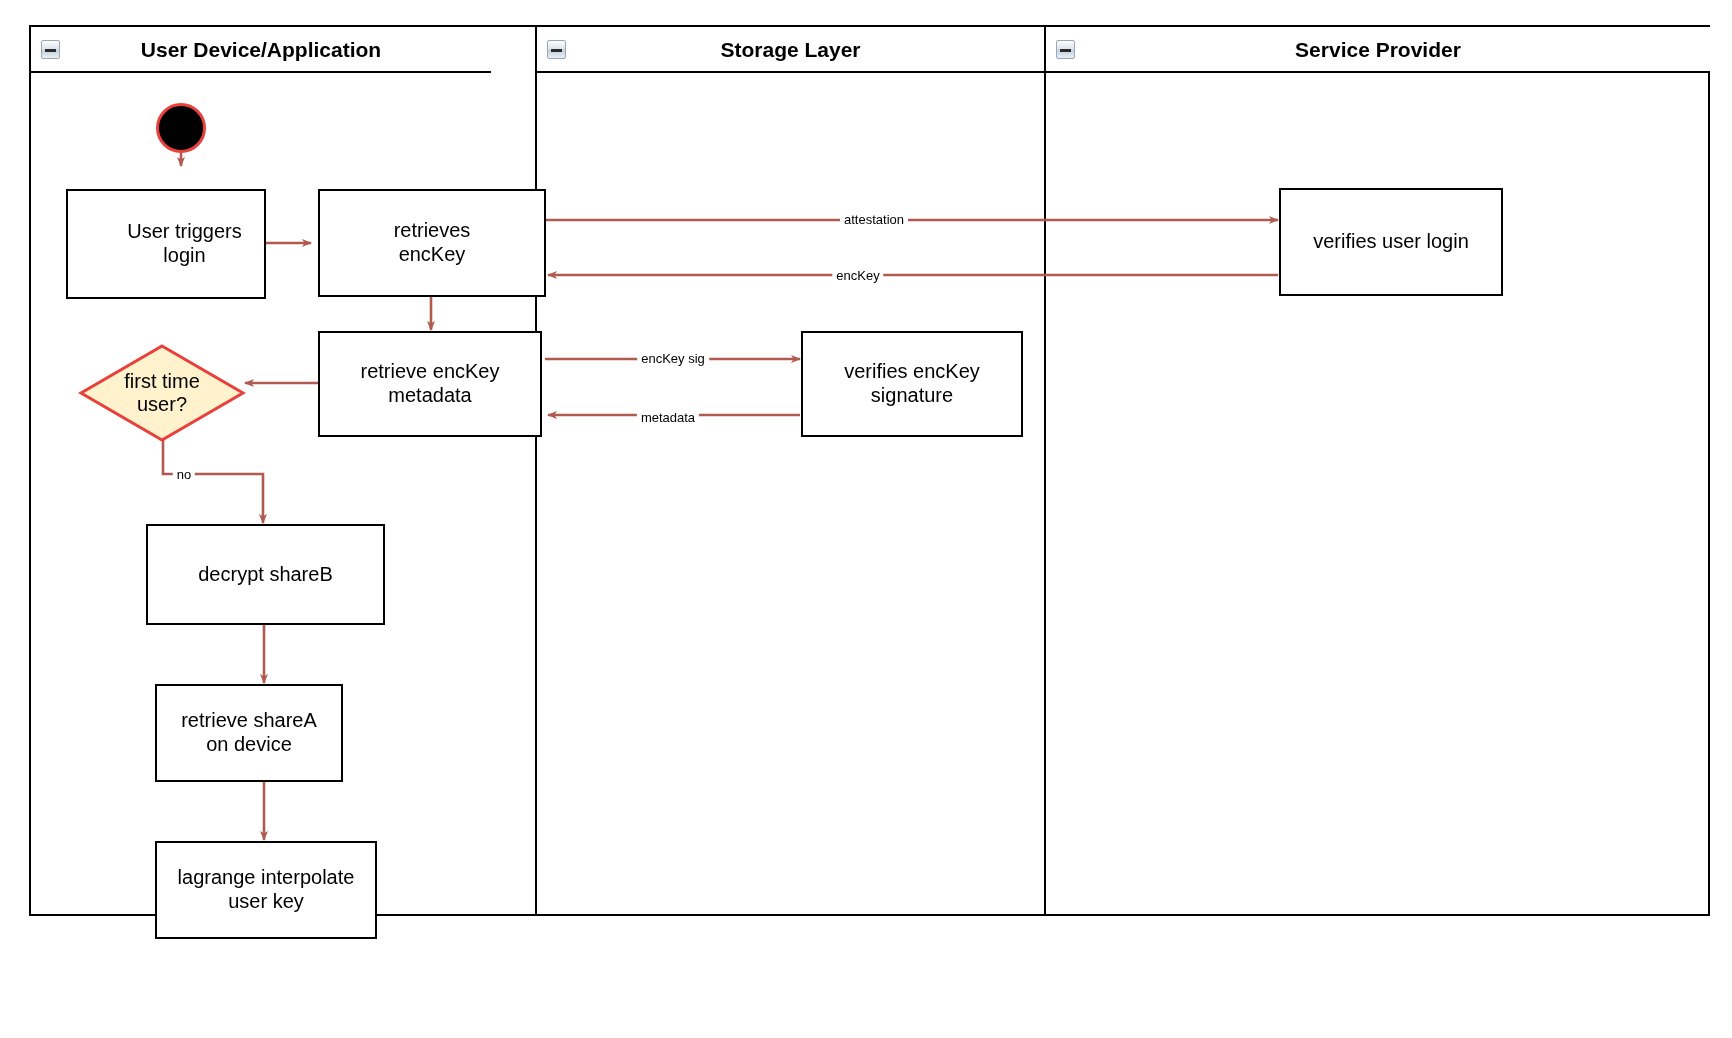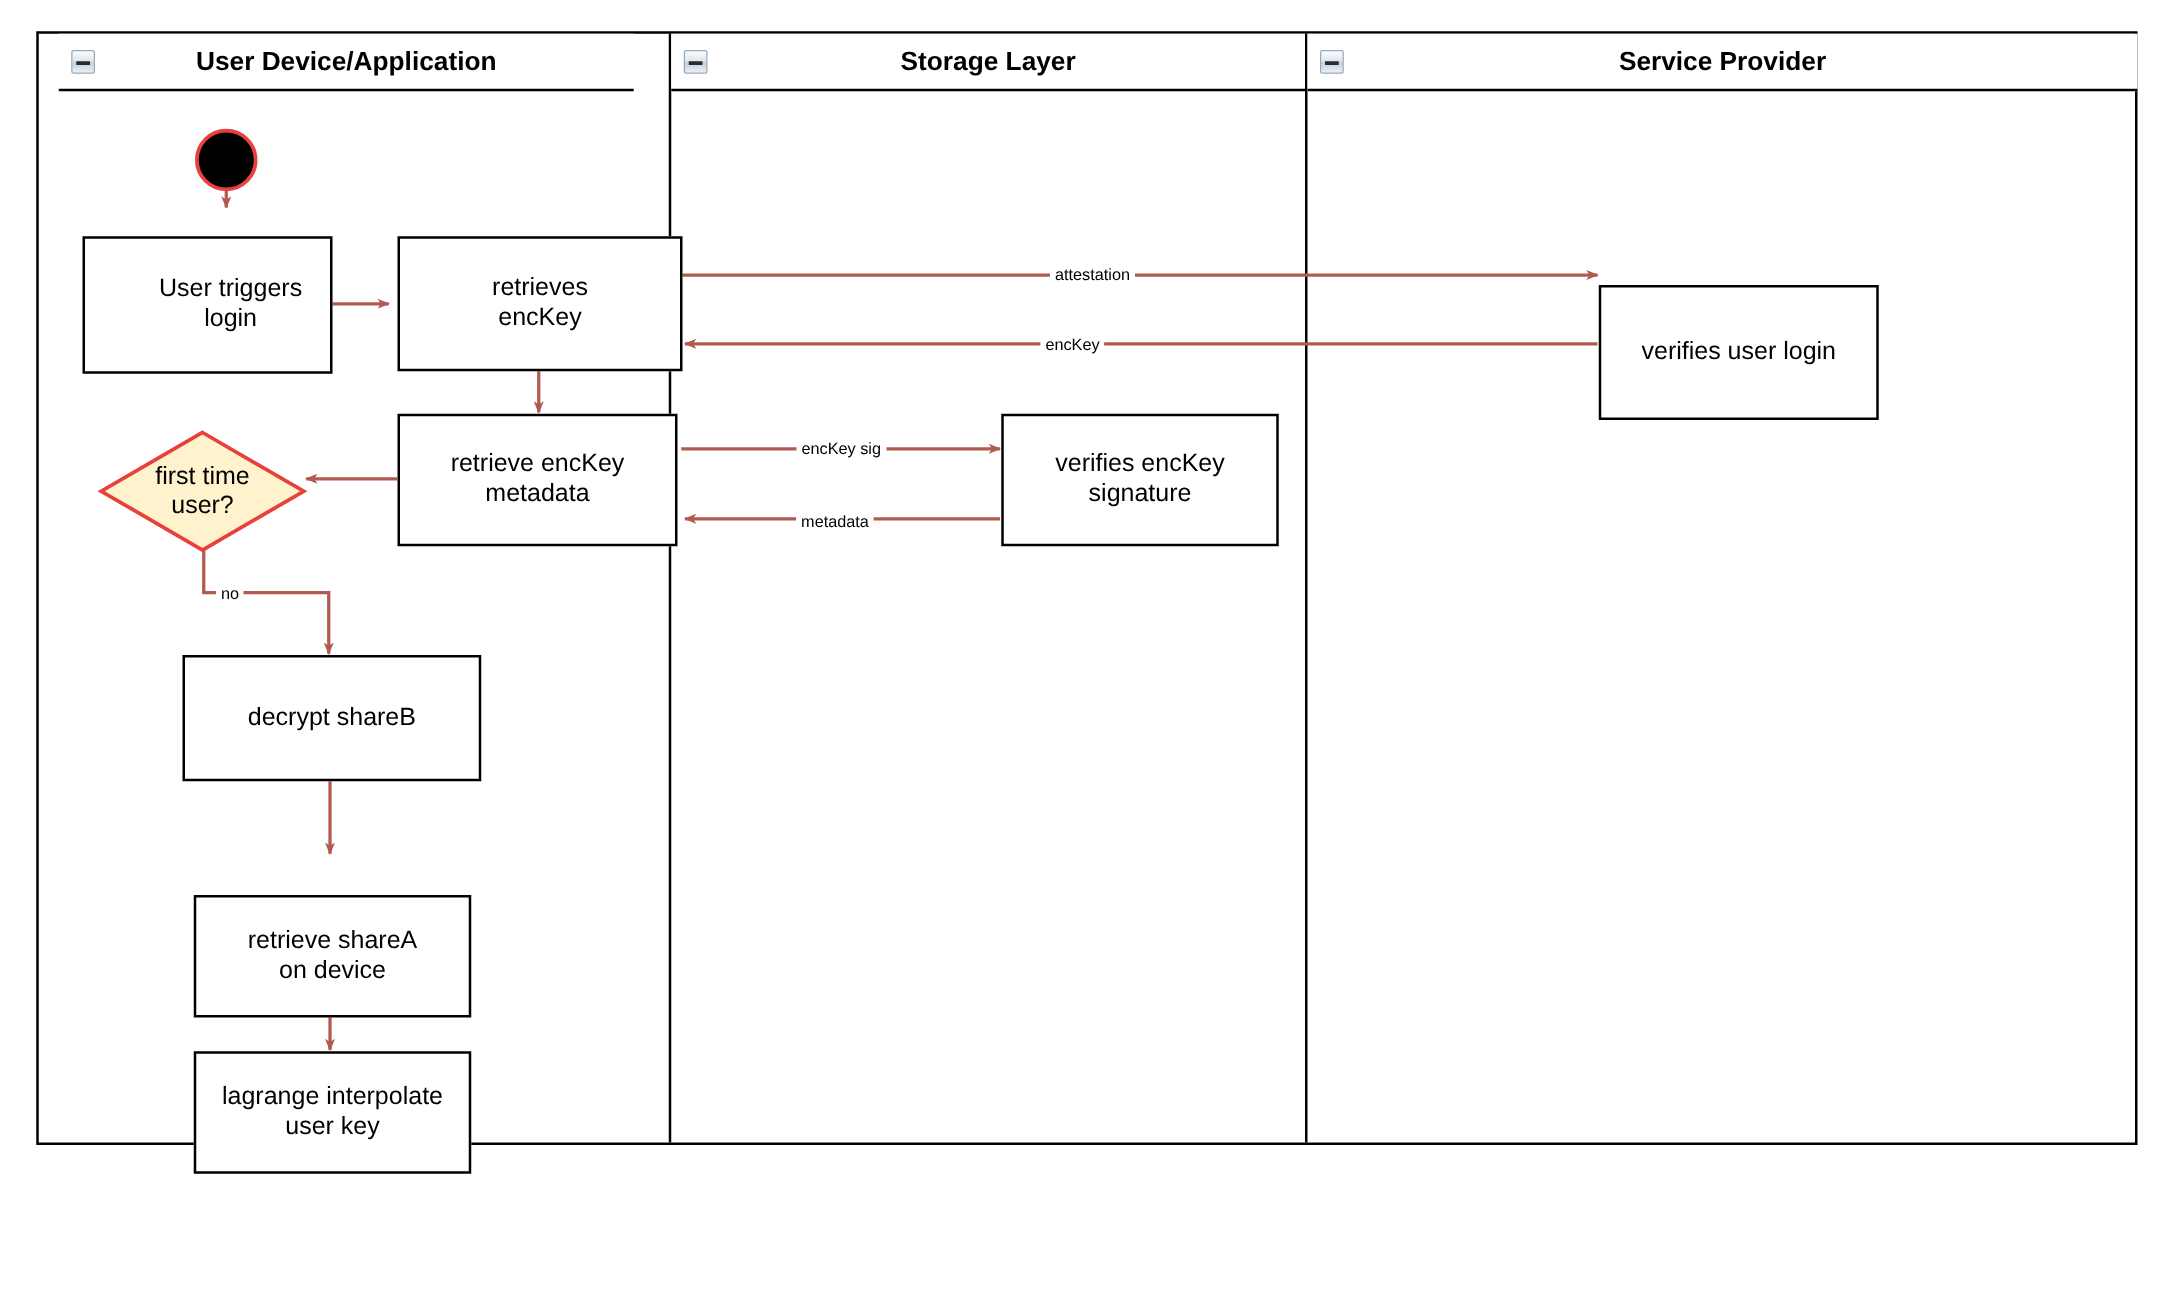--- a/index.html
+++ b/index.html
@@ -142,21 +142,21 @@
 </head>
 <body>
 
 <div id="canvas">
 
   <div class="pool">
 
     <div class="lane-divider" style="left: 504px;"></div>
     <div class="lane-divider" style="left: 1013px;"></div>
 
-    <div class="lane-header" style="left:16px; width:460px;">
+    <div class="lane-header" style="left:0px; width:460px;">
       <div class="collapse-icon"></div>
       <div class="lane-title">User Device/Application</div>
     </div>
     <div class="lane-header" style="left:506px; width:507px;">
       <div class="collapse-icon"></div>
       <div class="lane-title">Storage Layer</div>
     </div>
     <div class="lane-header" style="left:1015px; width:664px;">
       <div class="collapse-icon"></div>
       <div class="lane-title">Service Provider</div>
@@ -214,24 +214,24 @@
   <div class="decision" style="left:78px; top:343px; width:168px; height:100px;">
     <svg width="168" height="100" viewBox="0 0 168 100">
       <polygon points="84,3 165,50 84,97 3,50" fill="#fff2cc" stroke="#e8403a" stroke-width="3"></polygon>
     </svg>
     <div class="dlabel">first time
 user?</div>
   </div>
 
   <div class="node" style="left:146px; top:524px; width:239px; height:101px;">decrypt shareB</div>
 
-  <div class="node" style="left:155px; top:684px; width:222px; height:98px;margin-top:32px;">retrieve shareA
+  <div class="node" style="left:155px; top:684px; width:188px; height:98px;">retrieve shareA
 on device</div>
 
   <div class="node" style="left:155px; top:841px; width:222px; height:98px;">lagrange interpolate
 user key</div>
 
   <div class="node" style="left:801px; top:331px; width:222px; height:106px;">verifies encKey
 signature</div>
 
-  <div class="node" style="left:1279px; top:188px; width:224px; height:108px;margin-top:40px;">verifies user login</div>
+  <div class="node" style="left:1279px; top:188px; width:224px; height:108px;">verifies user login</div>
 
 </div>
 
 </body></html>

